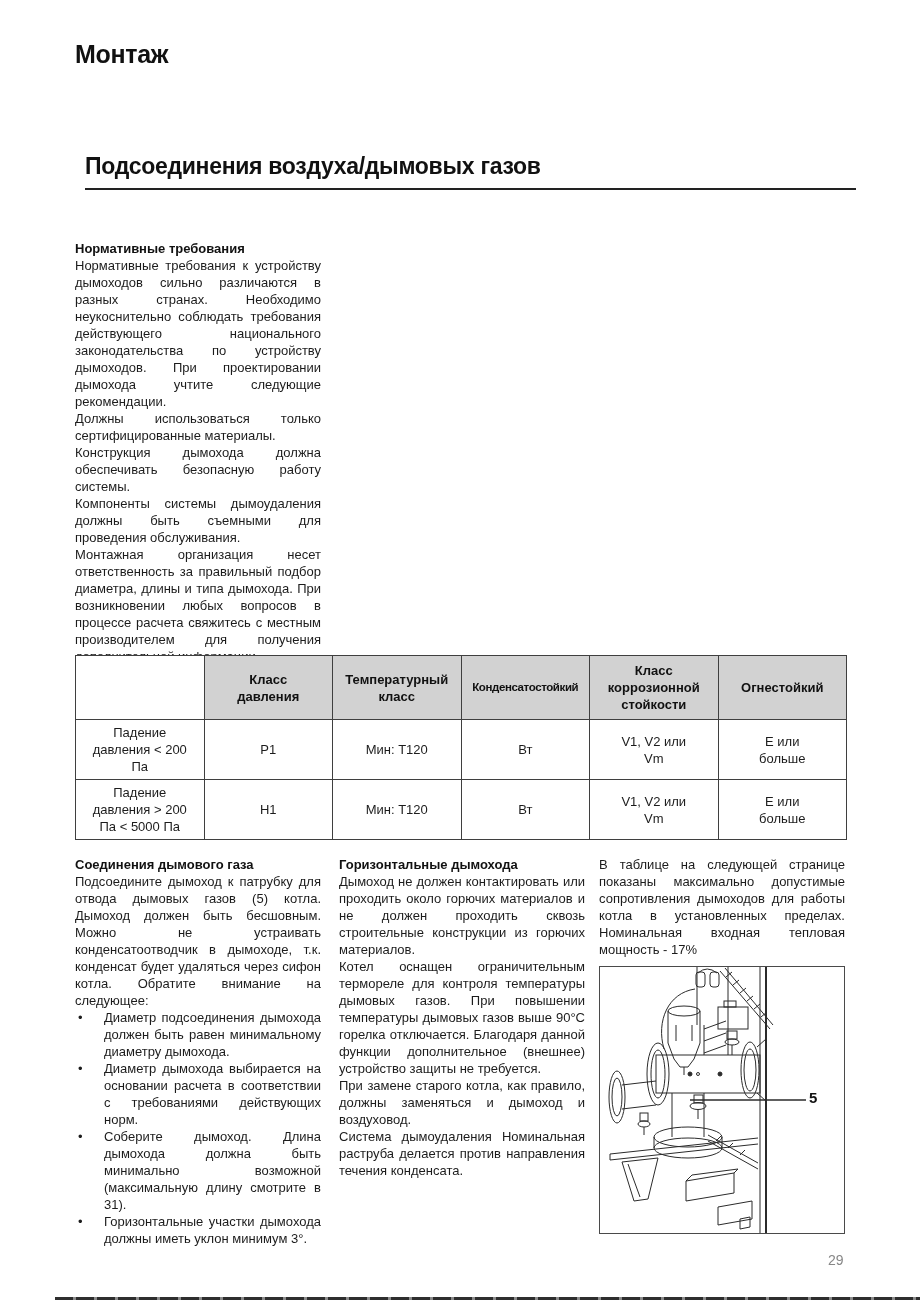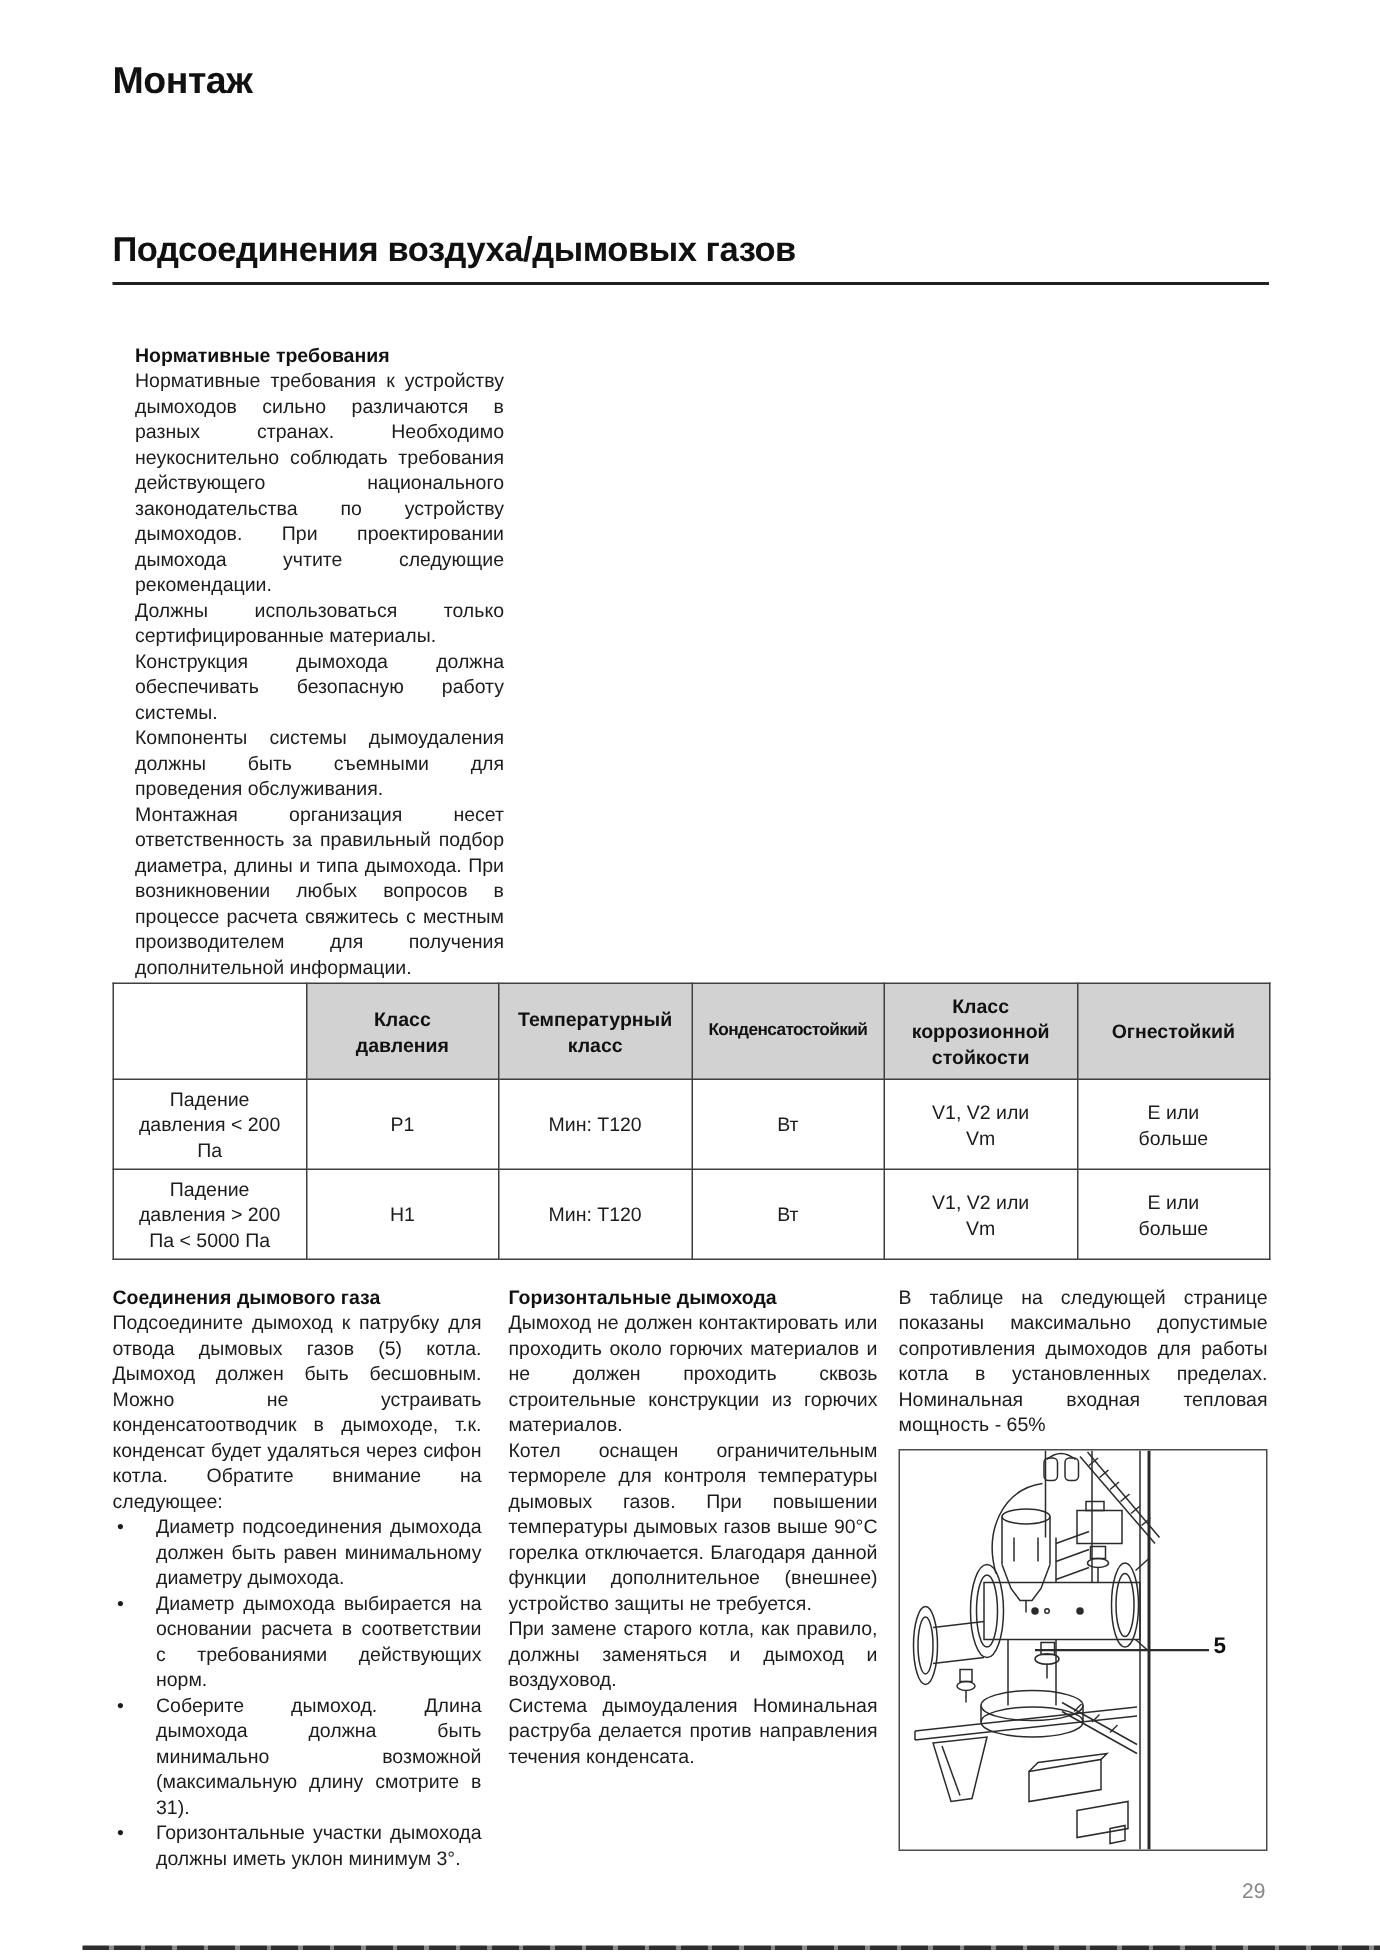--- a/index.html
+++ b/index.html
@@ -4,21 +4,21 @@
 <style>
   html,body{margin:0;padding:0;background:#ffffff;}
   .page{
     position:relative;width:920px;height:1301px;background:#ffffff;
     font-family:"Liberation Sans",sans-serif;color:#1c1c1c;overflow:hidden;
   }
   .chapter-title{
     position:absolute;left:75px;top:40px;font-size:25px;font-weight:bold;
     color:#111;letter-spacing:-0.3px;
   }
-  .section{position:absolute;left:75px;top:153px;width:771px;}
+  .section{position:absolute;left:85px;top:153px;width:771px;}
   .section-title{font-size:23px;font-weight:bold;color:#111;letter-spacing:-0.3px;}
   .section-rule{margin-top:8px;border:none;border-top:2px solid #222;height:0;}
 
   .txtcol{position:absolute;width:246px;font-size:13px;line-height:17px;text-align:justify;color:#1c1c1c;}
   .txtcol p{margin:0;}
   .block-head{font-size:13px;font-weight:bold;margin:0;text-align:left;color:#111;}
   .para-gap{margin-top:23px;}
 
   ul.bullets{margin:0;padding:0;list-style:none;}
   ul.bullets li{position:relative;padding-left:29px;}
@@ -54,21 +54,21 @@
 
 <div class="page">
 
   <div class="chapter-title">Монтаж</div>
 
   <div class="section">
     <div class="section-title">Подсоединения воздуха/дымовых газов</div>
     <hr class="section-rule">
   </div>
 
-  <div class="txtcol" style="left:75px;top:228px;margin-left:15px;">
+  <div class="txtcol" style="left:75px;top:240px;">
     <h3 class="block-head">Нормативные требования</h3>
     <p>Нормативные требования к устройству дымоходов сильно различаются в разных странах. Необходимо неукоснительно соблюдать требования действующего национального законодательства по устройству дымоходов. При проектировании дымохода учтите следующие рекомендации.</p>
     <p>Должны использоваться только сертифицированные материалы.</p>
     <p>Конструкция дымохода должна обеспечивать безопасную работу системы.</p>
     <p>Компоненты системы дымоудаления должны быть съемными для проведения обслуживания.</p>
     <p class="para-gap">Монтажная организация несет ответственность за правильный подбор диаметра, длины и типа дымохода. При возникновении любых вопросов в процессе расчета свяжитесь с местным производителем для получения дополнительной информации.</p>
     <p>Необходимо учитывать следующие требования к материалам.</p>
   </div>
 
   <div class="table-wrap">
@@ -129,21 +129,21 @@
 
   <div class="txtcol" style="left:339px;top:856px;">
     <h3 class="block-head">Горизонтальные дымохода</h3>
     <p>Дымоход не должен контактировать или проходить около горючих материалов и не должен проходить сквозь строительные конструкции из горючих материалов.</p>
     <p>Котел оснащен ограничительным термореле для контроля температуры дымовых газов. При повышении температуры дымовых газов выше 90°С горелка отключается. Благодаря данной функции дополнительное (внешнее) устройство защиты не требуется.</p>
     <p class="para-gap">При замене старого котла, как правило, должны заменяться и дымоход и воздуховод.</p>
     <p>Система дымоудаления Номинальная раструба делается против направления течения конденсата.</p>
   </div>
 
   <div class="txtcol" style="left:599px;top:856px;">
-    <p>В таблице на следующей странице показаны максимально допустимые сопротивления дымоходов для работы котла в установленных пределах. Номинальная входная тепловая мощность - 65%</p>
+    <p>В таблице на следующей странице показаны максимально допустимые сопротивления дымоходов для работы котла в установленных пределах. Номинальная входная тепловая мощность - 17%</p>
   </div>
 
   <div class="diagram-box">
     <svg viewBox="0 0 244 266">
       <g stroke="#2b2b2b" fill="none" stroke-width="1">
 
         <line x1="160" y1="0" x2="160" y2="266"></line>
         <line x1="166" y1="0" x2="166" y2="266" stroke-width="2"></line>
 
         <line x1="97" y1="0" x2="97" y2="58"></line>

